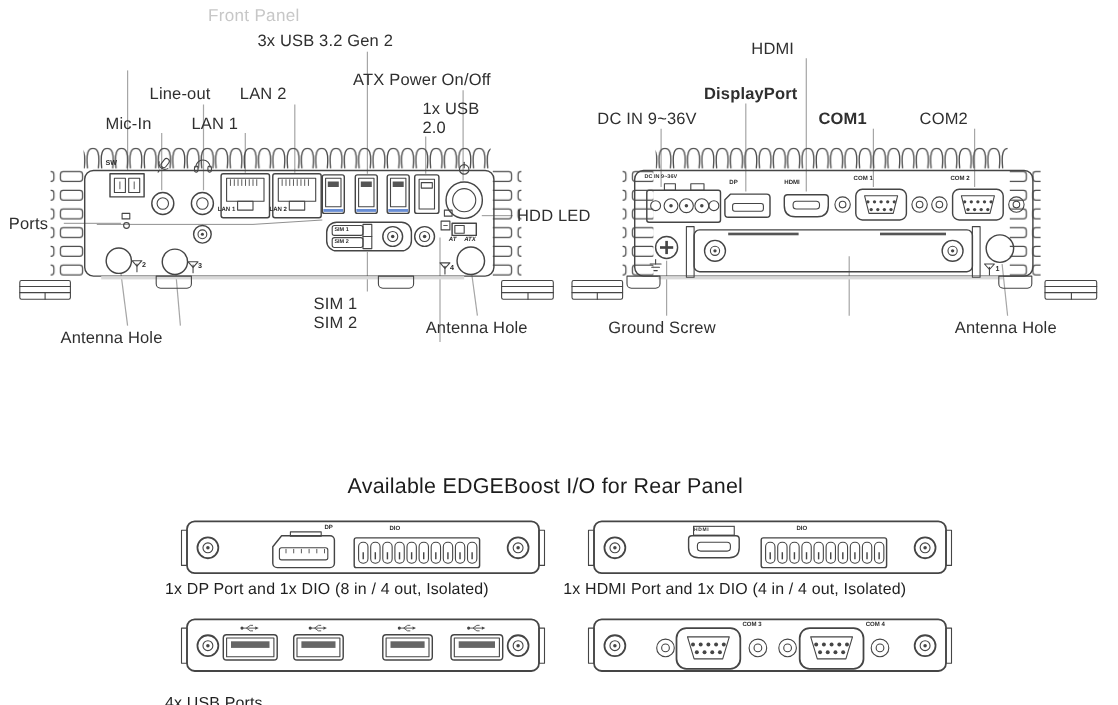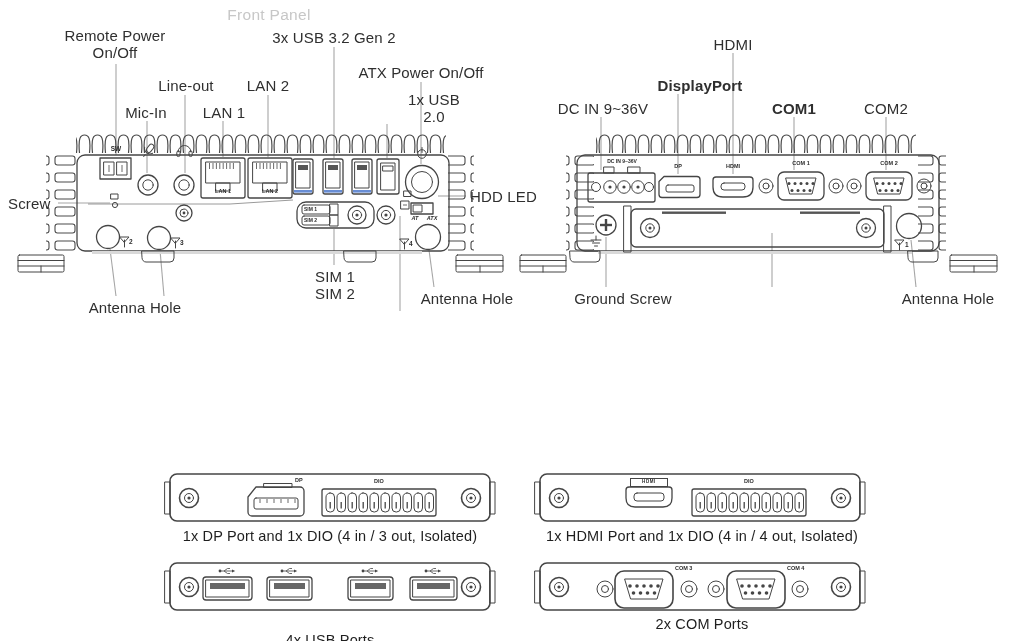--- a/index.html
+++ b/index.html
@@ -8,21 +8,21 @@
   svg.art-layer{position:absolute;left:0;top:0;}
   .a{fill:none;stroke:#454545;stroke-width:1.3;stroke-linejoin:round;stroke-linecap:round;}
   .a1{fill:none;stroke:#454545;stroke-width:1;stroke-linejoin:round;stroke-linecap:round;}
   .a2{fill:none;stroke:#454545;stroke-width:1.6;stroke-linejoin:round;stroke-linecap:round;}
   .thin{fill:none;stroke:#5a5a5a;stroke-width:.9;}
   .f{fill:#454545;stroke:none;}
   .leader{stroke:#a6a6a6;stroke-width:1.1;fill:none;}
   .gray{fill:none;stroke:#8f8f8f;stroke-width:.9;}
   .lbl{position:absolute;color:#2f2f2f;font-size:15px;line-height:17px;
        white-space:pre-line;letter-spacing:.15px;}
-  .c{text-align:center;}
+  .c{}
   .title{position:absolute;color:#c7c7c7;font-size:15.5px;letter-spacing:.3px;}
   .heading{position:absolute;color:#1c1c1c;font-size:19.5px;letter-spacing:.2px;}
   .caption{position:absolute;color:#1f1f1f;font-size:14.5px;letter-spacing:.15px;}
   .tiny{position:absolute;color:#2c2c2c;font-weight:bold;line-height:1;}
   .it{font-style:italic;}
   .boxed{border:.7px solid #444;}
 </style>
 </head>
 <body>
 
@@ -541,32 +541,30 @@
       <circle cx="745.5" cy="593" r="1.8" class="f"></circle>
           <circle cx="752.5" cy="593" r="1.8" class="f"></circle>
       <circle cx="759.5" cy="593" r="1.8" class="f"></circle>
           <circle cx="766.5" cy="593" r="1.8" class="f"></circle>
     </g>
   </g>
 </svg>
 
   <div class="title c" style="left:189px;top:6px;width:160px;">Front Panel</div>
 
-  <div class="lbl c" style="left:35px;top:27px;width:160px;">Remote Power
-On/Off</div>
   <div class="lbl c" style="left:96px;top:104px;width:100px;">Mic-In</div>
   <div class="lbl c" style="left:136px;top:77px;width:100px;">Line-out</div>
   <div class="lbl c" style="left:174px;top:104px;width:100px;">LAN 1</div>
   <div class="lbl c" style="left:218px;top:77px;width:100px;">LAN 2</div>
   <div class="lbl c" style="left:234px;top:29px;width:200px;">3x USB 3.2 Gen 2</div>
   <div class="lbl c" style="left:321px;top:64px;width:200px;">ATX Power On/Off</div>
   <div class="lbl c" style="left:336px;top:91px;width:100px;padding-left:48px;">1x USB
 2.0</div>
   <div class="lbl" style="left:470px;top:188px;width:80px;">HDD LED</div>
-  <div class="lbl" style="left:8px;top:195px;width:60px;">Screw</div>
+  <div class="lbl" style="left:8px;top:195px;width:60px;">Ports</div>
   <div class="lbl c" style="left:285px;top:268px;width:100px;">SIM 1
 SIM 2</div>
   <div class="lbl c" style="left:55px;top:299px;width:160px;">Antenna Hole</div>
   <div class="lbl c" style="left:387px;top:290px;width:160px;">Antenna Hole</div>
 
   <div class="lbl c" style="left:543px;top:100px;width:120px;">DC IN 9~36V</div>
   <div class="lbl c" style="left:640px;top:77px;width:120px;font-weight:bold;">DisplayPort</div>
   <div class="lbl c" style="left:683px;top:36px;width:100px;">HDMI</div>
   <div class="lbl c" style="left:744px;top:100px;width:100px;font-weight:bold;">COM1</div>
   <div class="lbl c" style="left:836px;top:100px;width:100px;">COM2</div>
@@ -584,28 +582,28 @@
   <div class="tiny" style="left:180px;top:240px;font-size:6.5px;">3</div>
   <div class="tiny" style="left:409px;top:241px;font-size:6.5px;">4</div>
 
   <div class="tiny c" style="left:586px;top:159px;width:72px;font-size:5px;">DC IN 9~36V</div>
   <div class="tiny c" style="left:663px;top:164px;width:30px;font-size:5.5px;">DP</div>
   <div class="tiny c" style="left:713px;top:164px;width:40px;font-size:5.5px;">HDMI</div>
   <div class="tiny c" style="left:776px;top:161px;width:50px;font-size:5.5px;">COM 1</div>
   <div class="tiny c" style="left:864px;top:161px;width:50px;font-size:5.5px;">COM 2</div>
   <div class="tiny" style="left:905px;top:242px;font-size:6.5px;">1</div>
 
+  <div class="heading c" style="left:316px;top:431px;width:400px;">Available EDGEBoost I/O for Rear Panel</div>
 
   <div class="tiny" style="left:295px;top:478px;font-size:5.5px;">DP</div>
   <div class="tiny c" style="left:354px;top:479px;width:50px;font-size:5.5px;">DIO</div>
-  <div class="caption c" style="left:150px;top:528px;width:360px;">1x DP Port and 1x DIO (4 in / 3 out, Isolated)</div>
+  <div class="caption c" style="left:150px;top:528px;width:360px;">1x DP Port and 1x DIO (8 in / 4 out, Isolated)</div>
 
   <div class="tiny c boxed" style="left:630px;top:478px;width:36px;font-size:4.5px;letter-spacing:.6px;padding:1px 0;">HDMI</div>
   <div class="tiny c" style="left:724px;top:479px;width:50px;font-size:5.5px;">DIO</div>
   <div class="caption c" style="left:512px;top:528px;width:380px;">1x HDMI Port and 1x DIO (4 in / 4 out, Isolated)</div>
 
   <div class="caption c" style="left:150px;top:616px;width:360px;margin-top:16px;">4x USB Ports</div>
 
   <div class="tiny" style="left:675px;top:566px;font-size:5.5px;">COM 3</div>
   <div class="tiny" style="left:787px;top:566px;font-size:5.5px;">COM 4</div>
-  <div class="caption c" style="left:512px;top:616px;width:380px;">2x COM Ports</div>
 
 </div>
 
 </body></html>

